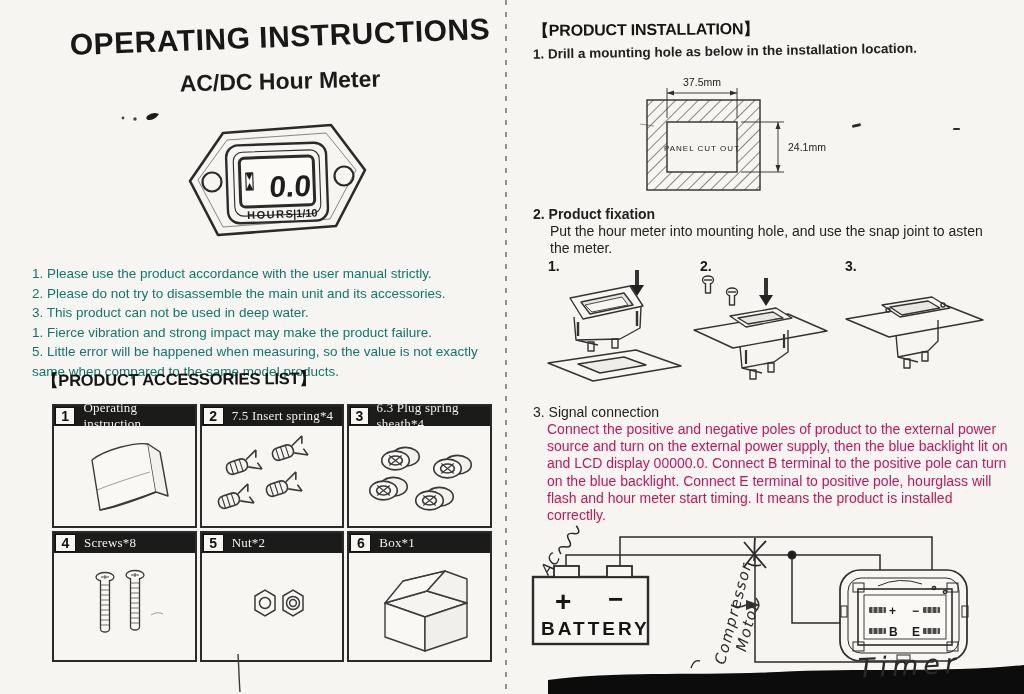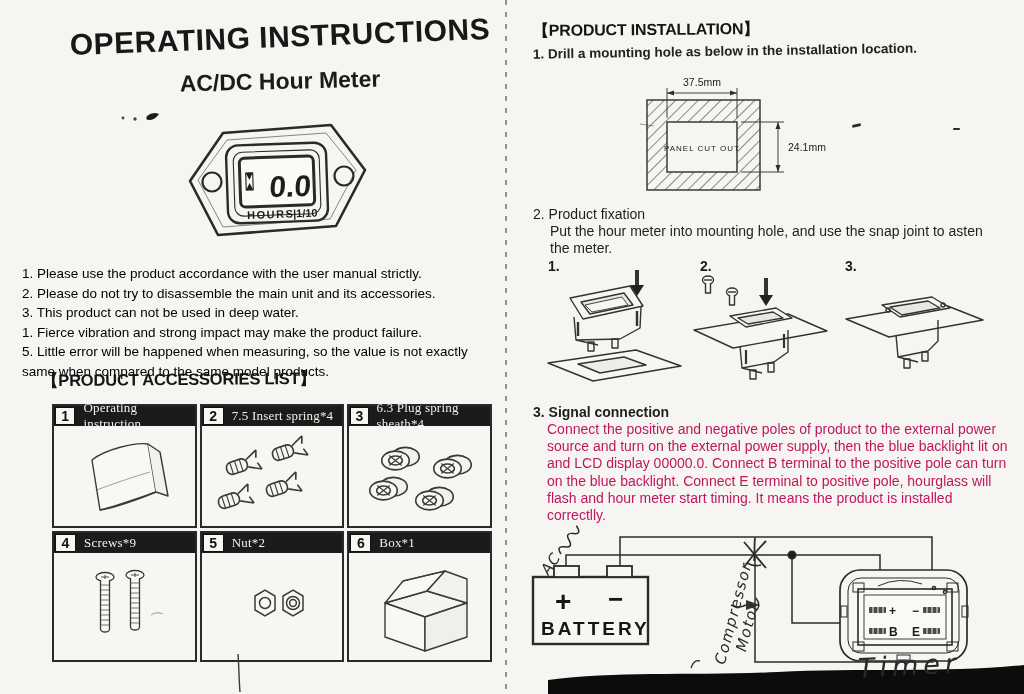--- a/index.html
+++ b/index.html
@@ -12,21 +12,21 @@
   
   .title{
     left:55px;top:20px;width:450px;text-align:center;
     font-size:30px;font-weight:bold;letter-spacing:.5px;
     transform:rotate(-2.2deg);color:#181818;
   }
   .subtitle{
     left:120px;top:68px;width:320px;text-align:center;
     font-size:23px;font-weight:bold;transform:rotate(-1.4deg);color:#1b1b1b;
   }
-  .notes{left:22px;top:264px;width:474px;font-size:13.5px;line-height:19.5px;color:#000000;}
+  .notes{left:32px;top:264px;width:474px;font-size:13.5px;line-height:19.5px;color:#0f766e;}
   .notes div{white-space:normal;}
   .section-head{
     font-weight:bold;color:#151515;letter-spacing:-.2px;
     transform:rotate(-.5deg);display:inline-block;
   }
   .acc-head{left:42px;top:369px;font-size:16.5px;}
   .acc-table{
     left:52px;top:404px;width:440px;height:258px;
     display:grid;grid-template-columns:1fr 1fr 1fr;grid-template-rows:124px 131px;
     gap:3px;
@@ -42,24 +42,24 @@
   .acc-body{flex:1;display:flex;align-items:center;justify-content:center;}
   
   .divider{
     left:505px;top:0;width:2px;height:694px;
     background:repeating-linear-gradient(to bottom,#6f6f6f 0 5px,transparent 5px 12px);
     opacity:.75;
   }
   
   .inst-head{left:533px;top:20px;font-size:16px;}
   .step1{left:533px;top:43px;width:470px;font-size:13.5px;font-weight:bold;transform:rotate(-.9deg);color:#222;}
-  .fix-head{left:533px;top:206px;font-size:14px;font-weight:normal;}
+  .fix-head{left:533px;top:206px;font-size:14px;font-weight:bold;}
   .fix-body{left:550px;top:223px;width:444px;font-size:14px;line-height:17px;color:#222;}
   .step-label{font-size:14px;font-weight:bold;color:#1a1a1a;}
-  .sig-head{left:533px;top:404px;font-size:14px;font-weight:bold;}
+  .sig-head{left:533px;top:404px;font-size:14px;font-weight:normal;}
   .sig-body{left:547px;top:421px;width:462px;font-size:14px;line-height:17.2px;color:#be185d;}
   
   .hand{font-family:"DejaVu Sans",sans-serif;font-style:italic;color:#2a2a2a;}
   .hw-ac{left:537px;top:568px;font-size:15px;transform:rotate(-56deg);transform-origin:0 0;letter-spacing:1px;}
   .hw-motor{left:712px;top:662px;font-size:15px;transform:rotate(-75deg);transform-origin:0 0;letter-spacing:1.5px;line-height:17px;}
   .hw-timer{left:858px;top:650px;font-size:27px;transform:rotate(-3deg);letter-spacing:5px;}
   .speck{position:absolute;background:#2b2b2b;border-radius:50%;}
   svg text{font-family:"Liberation Sans",sans-serif;}
 </style>
 </head>
@@ -165,21 +165,21 @@
         <use href="#sheath" transform="translate(80,26) scale(1.25)"></use>
         <use href="#sheath" transform="translate(16,48) scale(1.25)"></use>
         <use href="#sheath" transform="translate(62,58) scale(1.25)"></use>
       </svg>
     </div>
   </div>
 
   <div class="acc-cell">
     <div class="acc-bar">
       <span class="acc-num">4</span>
-      <span class="acc-label">Screws*9</span>
+      <span class="acc-label">Screws*8</span>
     </div>
     <div class="acc-body">
       <svg width="130" height="100" viewBox="0 0 130 100" fill="none" stroke="#3a3a3a" stroke-width="1.3">
         <defs>
           <g id="screw">
             <ellipse cx="0" cy="6" rx="9" ry="4.5" fill="#f9f8f5"></ellipse>
             <path d="M-4,6 h8 M0,4 v4" stroke-width=".9"></path>
             <path d="M-4.5,9 L-4.5,58 a4.5,3 0 0 0 9,0 L4.5,9" fill="#f9f8f5"></path>
             <path d="M-4.5,14 h9 M-4.5,19 h9 M-4.5,24 h9 M-4.5,29 h9 M-4.5,34 h9 M-4.5,39 h9 M-4.5,44 h9 M-4.5,49 h9 M-4.5,54 h9" stroke-width=".7"></path>
           </g>

